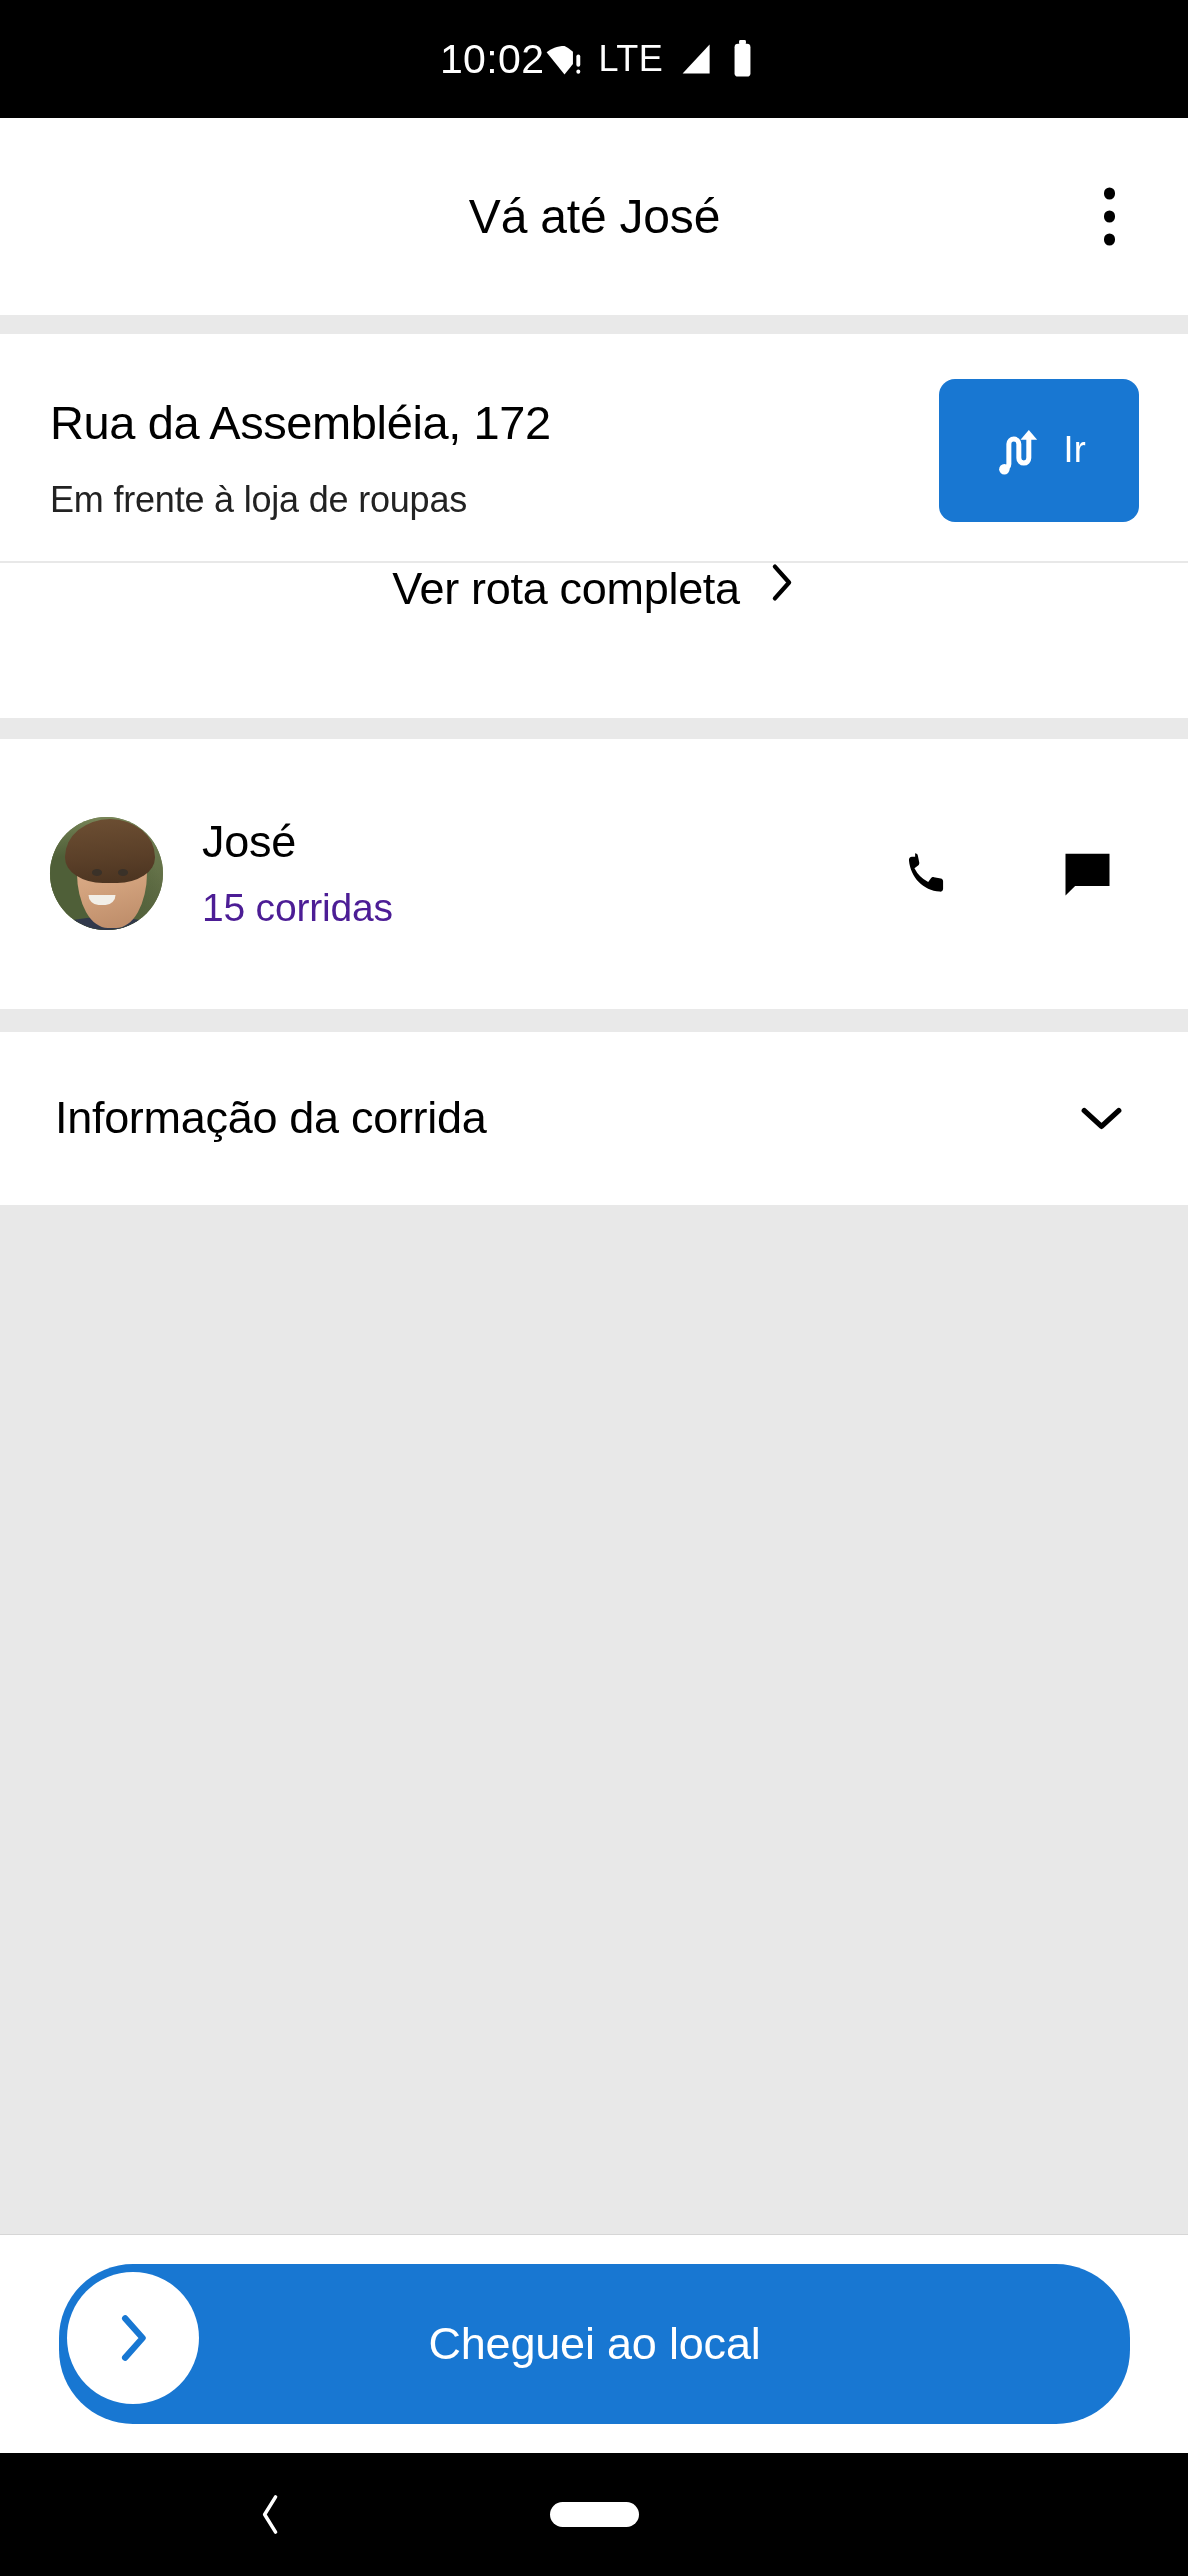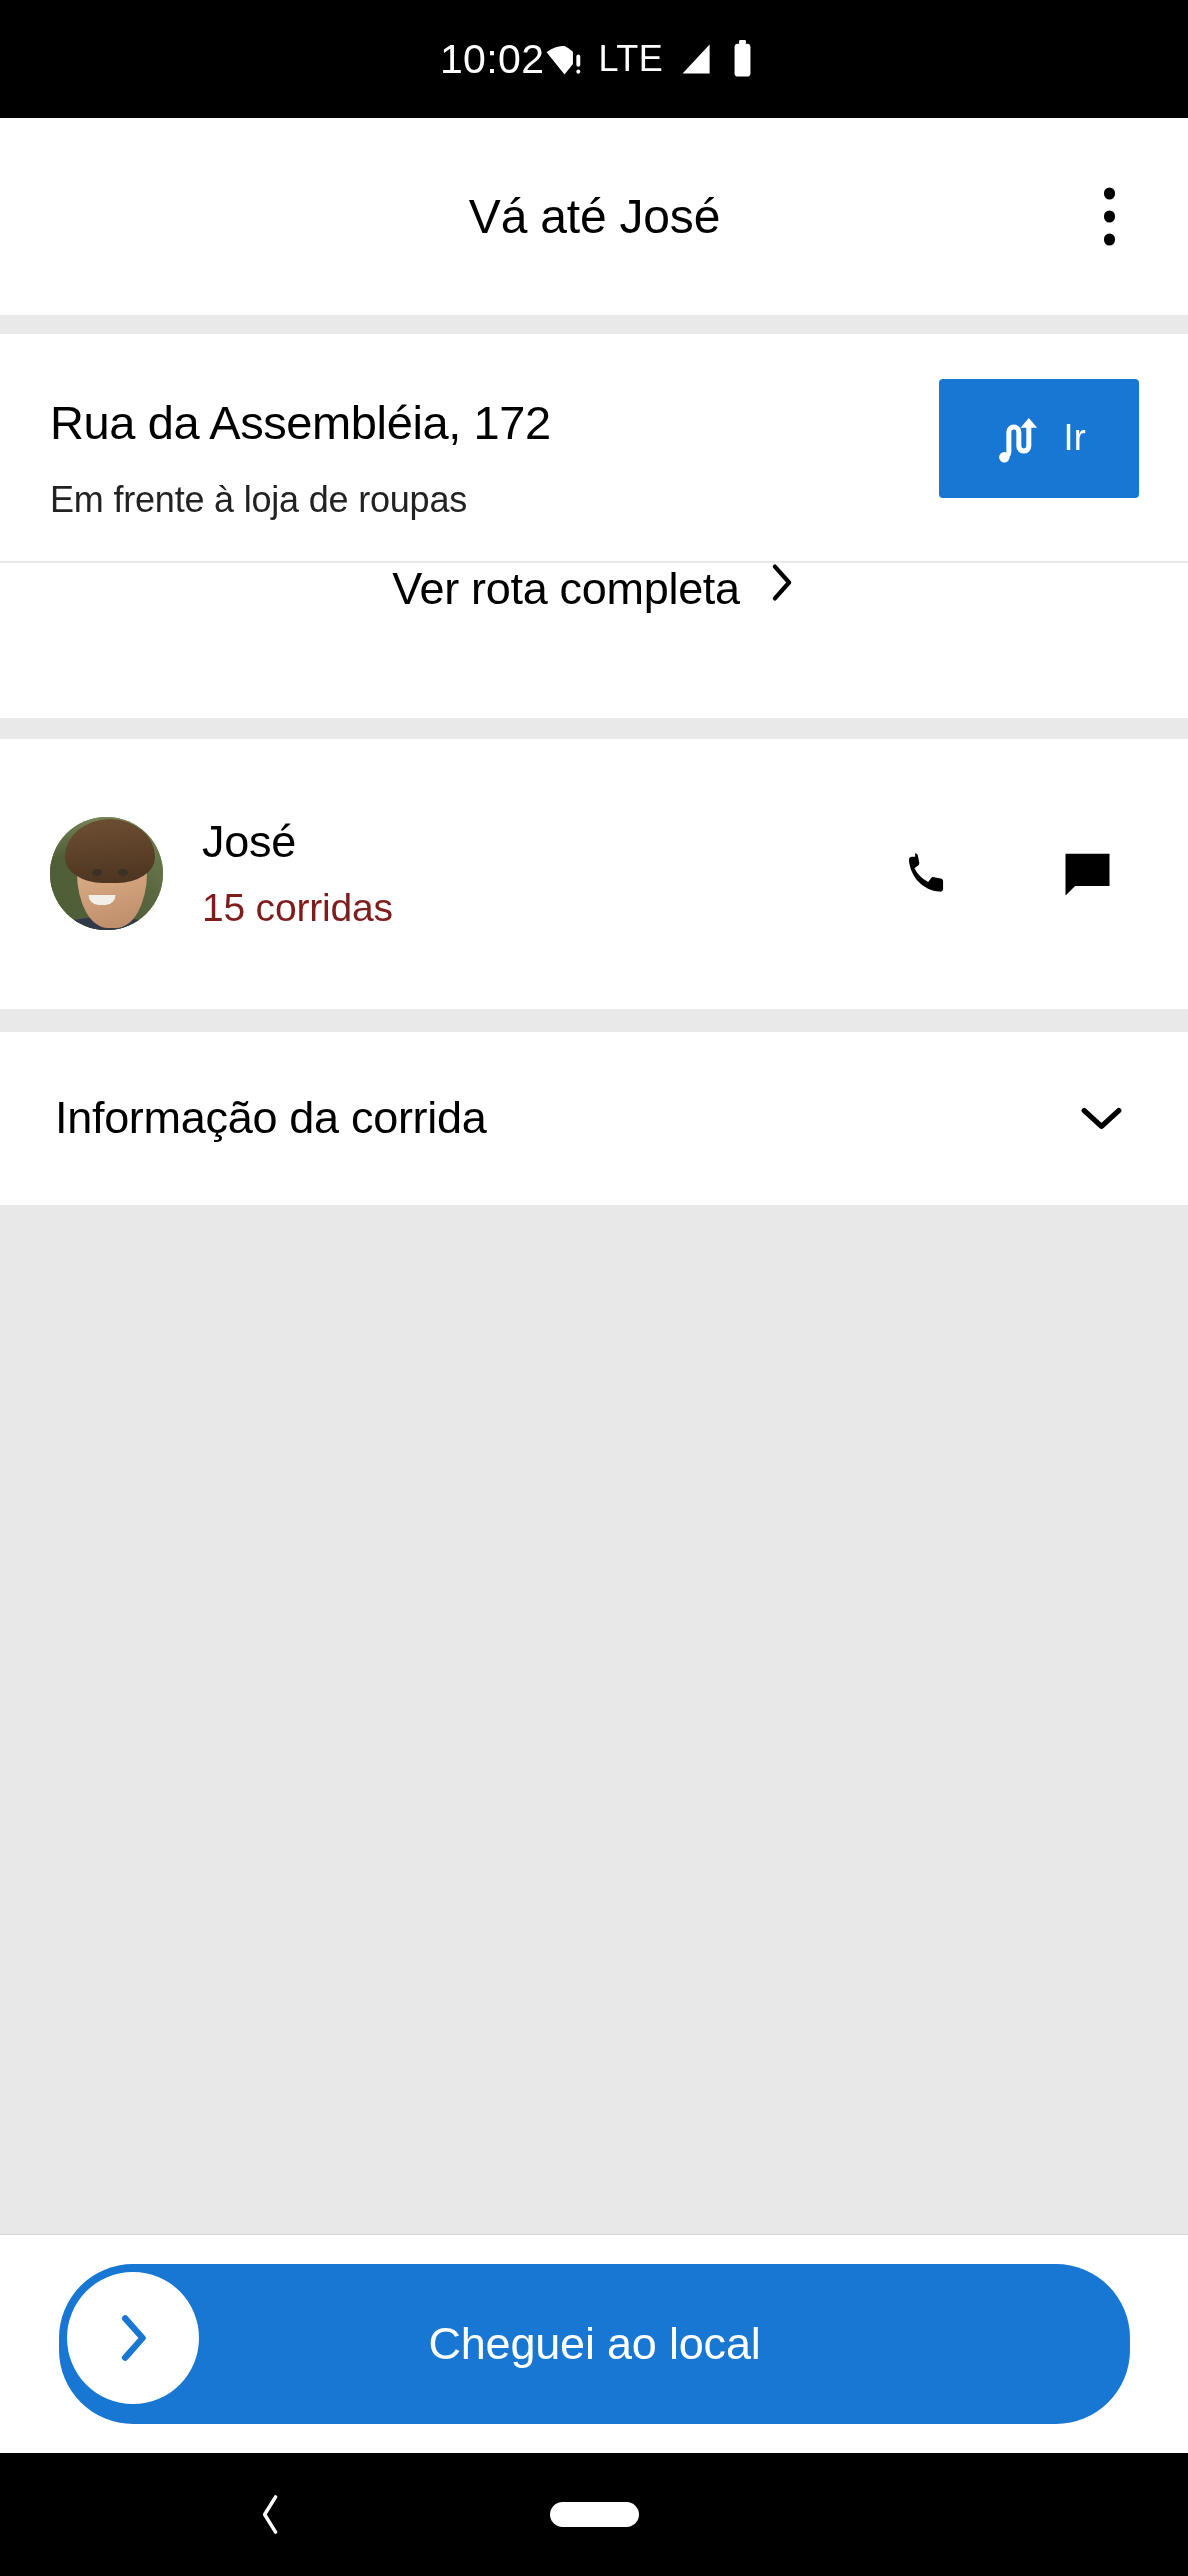--- a/index.html
+++ b/index.html
@@ -132,23 +132,23 @@
     font-size: 36px;
     color: #222222;
     margin-top: 27px;
     letter-spacing: -0.2px;
     line-height: 1.25;
   }
 
   .go-button {
     flex: 0 0 auto;
     width: 200px;
-    height: 119px;
+    height: 143px;
     background: #1877d2;
-    border-radius: 4px;
+    border-radius: 16px;
     display: flex;
     align-items: center;
     justify-content: center;
     gap: 14.3px;
     cursor: pointer;
     border: none;
     margin-top: 1.8px;
   }
   .go-button svg { display: block; }
   .go-button-label {
@@ -243,21 +243,21 @@
     flex: 1 1 auto;
   }
   .passenger-name {
     font-size: 45px;
     color: #000000;
     letter-spacing: -0.3px;
     line-height: 1.15;
   }
   .passenger-rides {
     font-size: 39px;
-    color: #7f1d1d;
+    color: #4c1d95;
     margin-top: 18px;
     letter-spacing: -0.2px;
     line-height: 1.15;
   }
   .passenger-actions {
     flex: 0 0 auto;
     display: flex;
     align-items: center;
     gap: 97px;
     padding-right: 19.7px;

